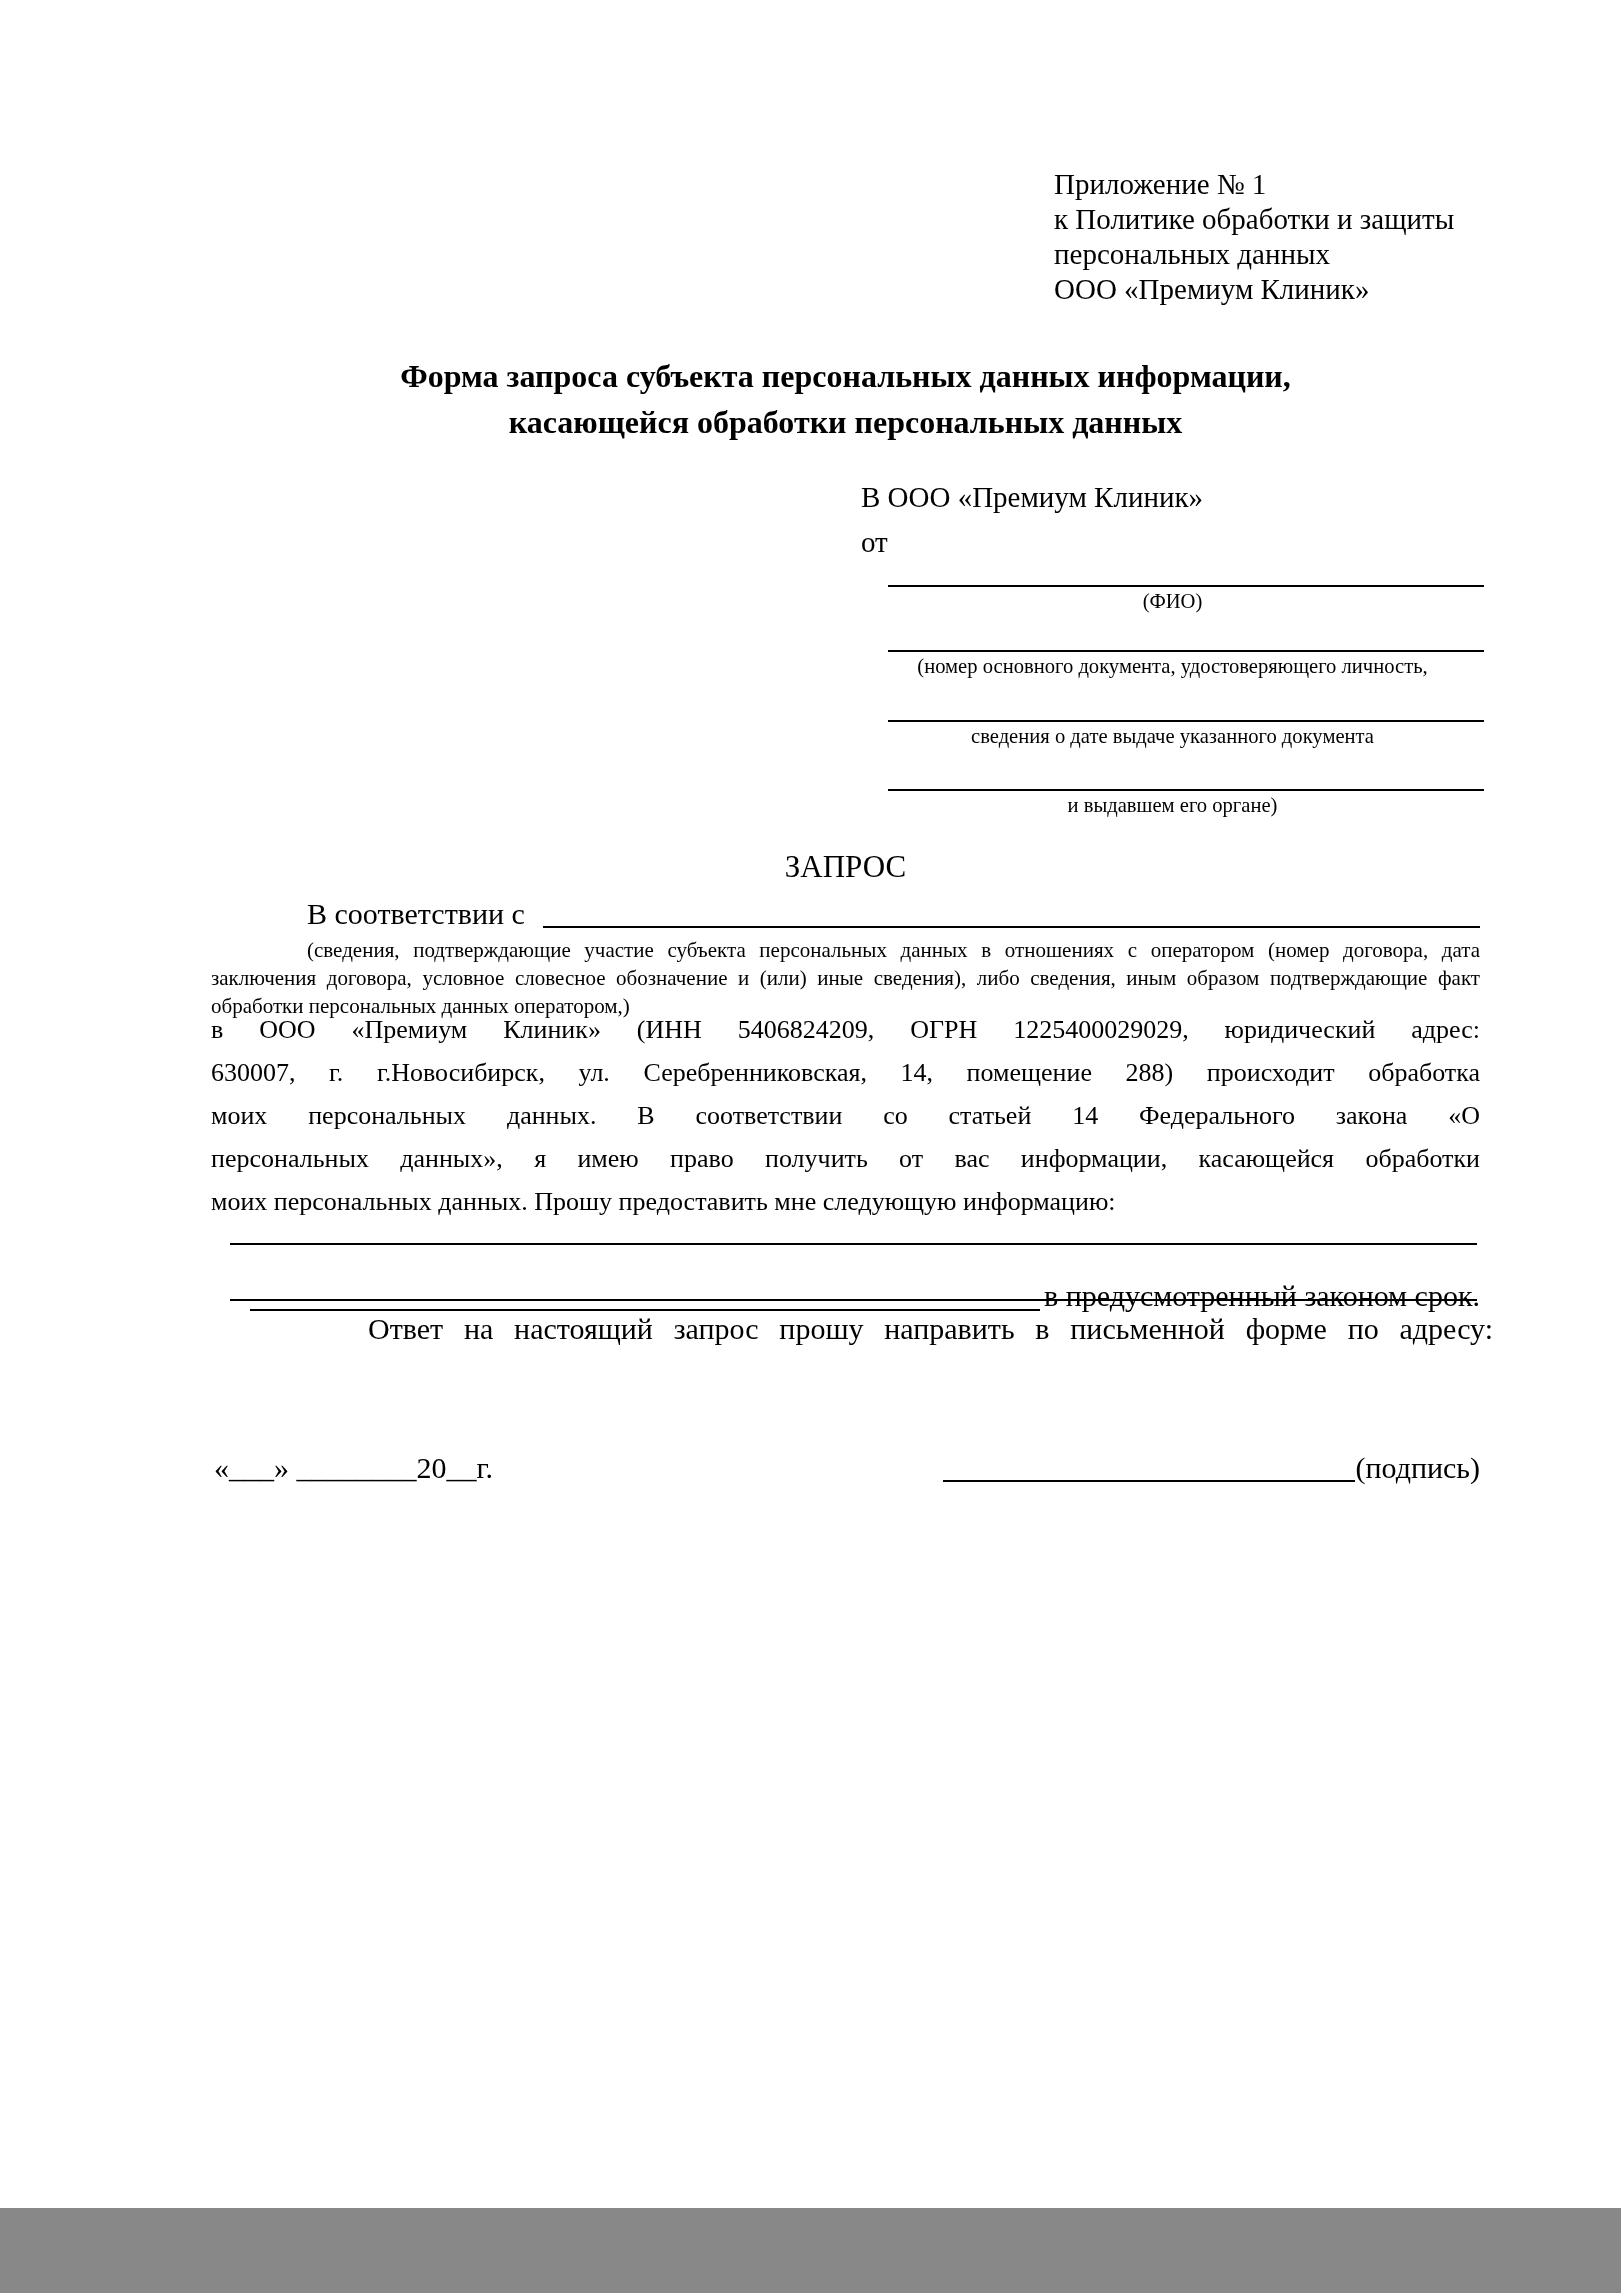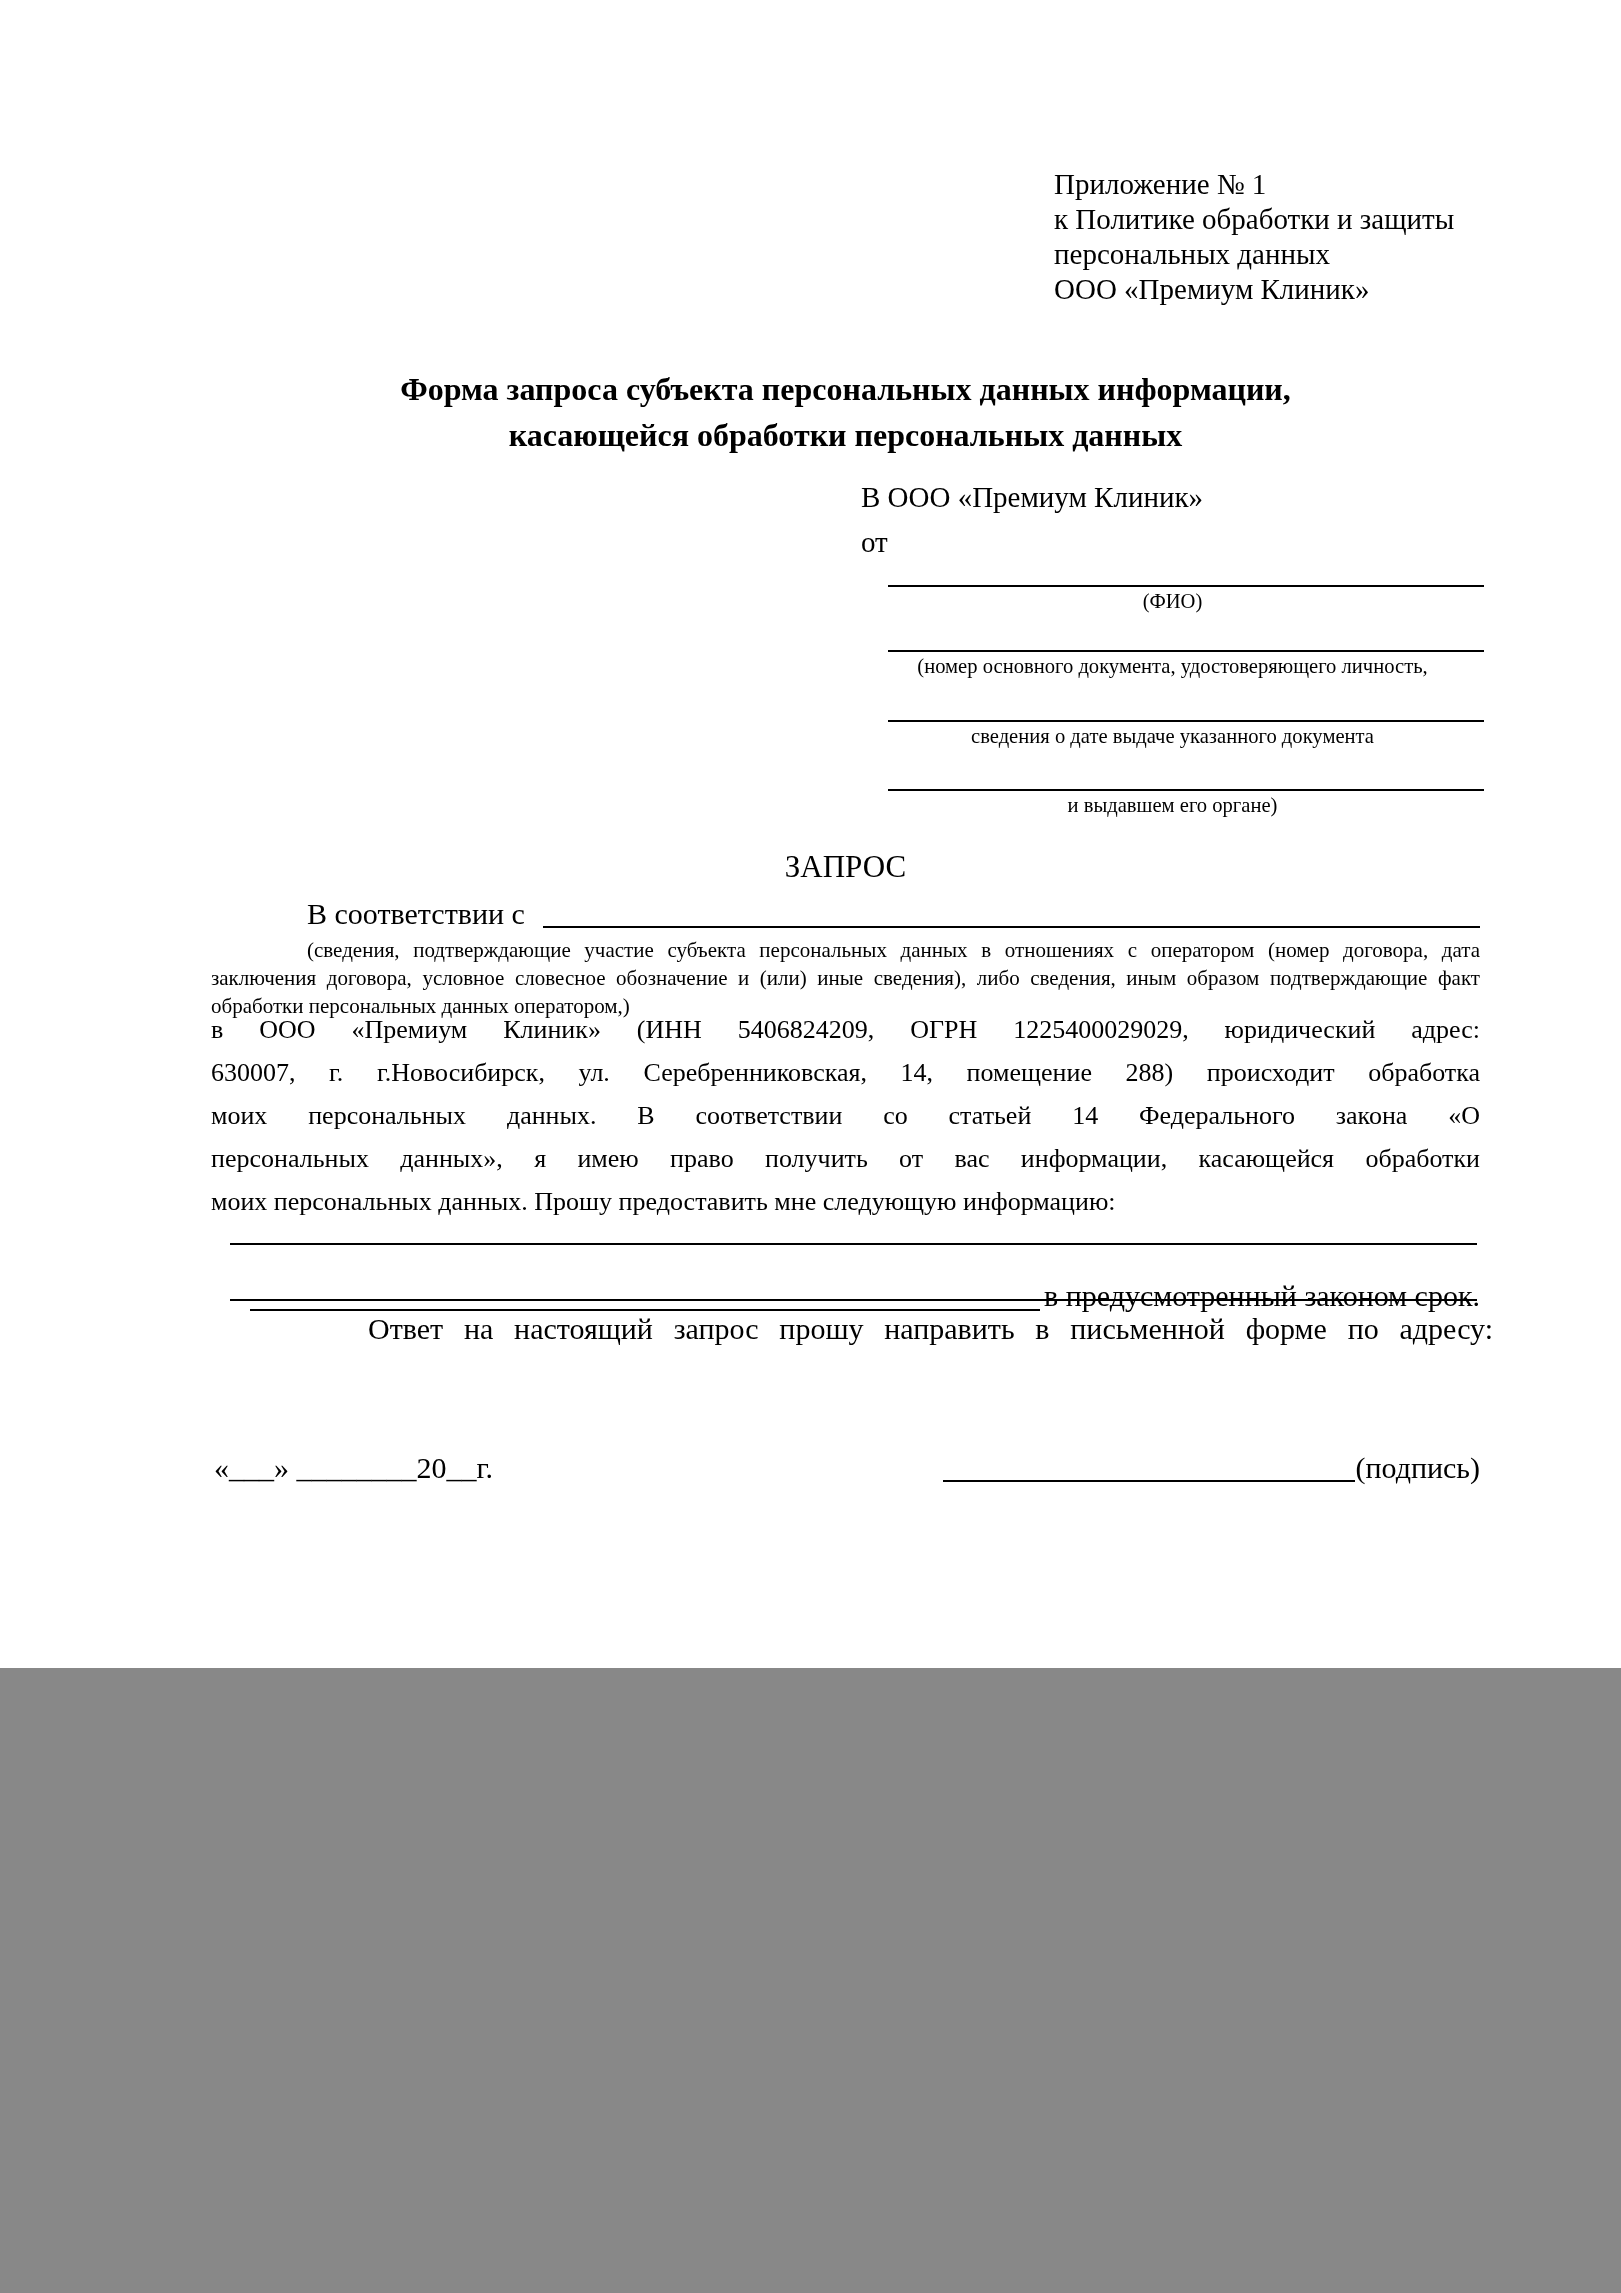--- a/index.html
+++ b/index.html
@@ -1,35 +1,35 @@
 <!DOCTYPE html>
 <html><head>
 <meta charset="utf-8">
 <style>
   * { margin:0; padding:0; box-sizing:border-box; }
   html,body { background:#888; }
   .page {
     position:relative;
-    width:1621px; height:1668px;
+    width:1621px; height:2208px;
     margin:0 auto;
     background:#ffffff;
     color:#000;
     font-family:"Liberation Serif", serif;
     overflow:hidden;
   }
   
   .appendix {
     position:absolute; left:1054px; top:167px;
     font-size:29px; line-height:35px;
   }
   
   .doc-title {
     position:absolute; left:211px; top:353px; width:1269px;
     text-align:center; font-weight:bold;
-    font-size:32px; line-height:46px;margin-top:13px;
+    font-size:32px; line-height:46px;
   }
   
   .addressee {
     position:absolute; left:861px; top:480px; width:623px;
     font-size:29px; line-height:35px;
   }
   .adr-from { margin-top:9.8px; }
   .fill-field {
     margin-left:27.4px;
     border-bottom:2px solid #000;

